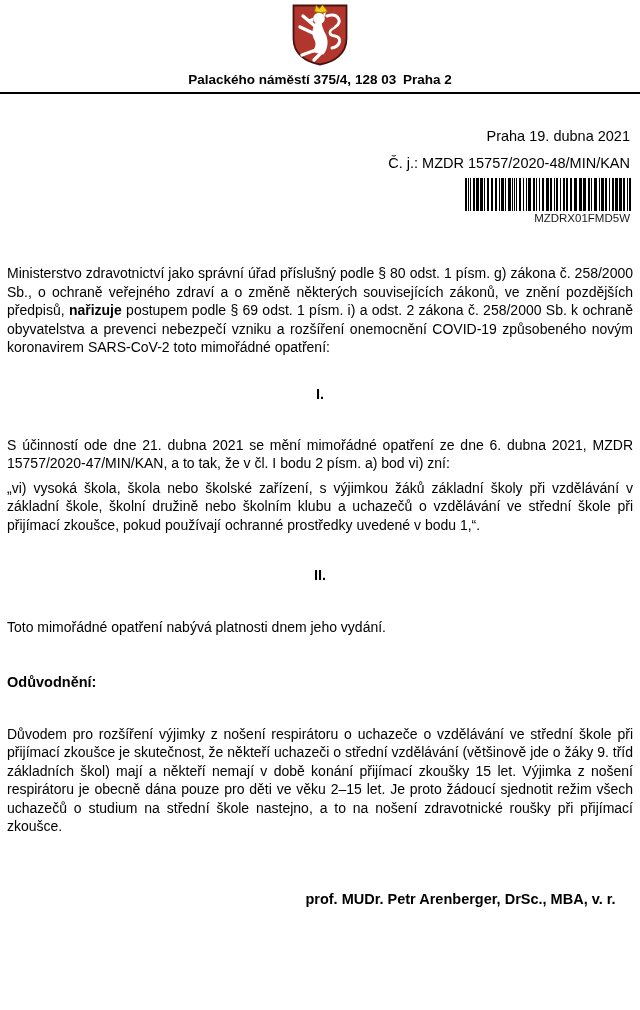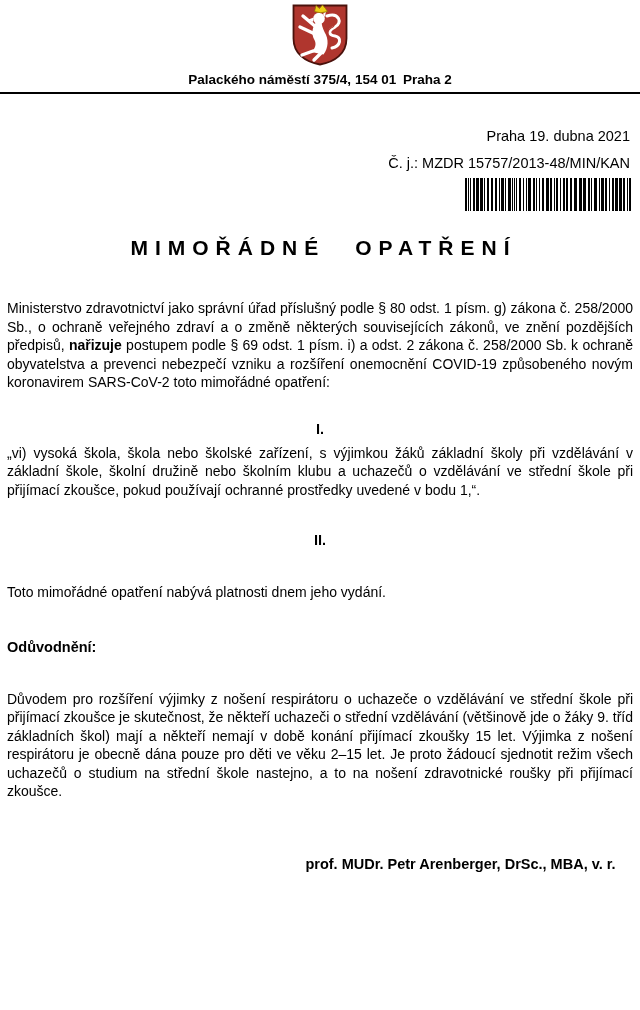--- a/index.html
+++ b/index.html
@@ -88,26 +88,26 @@
       <path d="M27 18 C22 24 21 31 24.5 37 C26.5 41 25.5 45 21.5 49 L33.5 51.5 C38.5 45 39 36 34.5 29 C32.5 25 31.5 21 31.5 18 Z" fill="#ffffff"></path>
 
       <circle cx="29" cy="15.5" r="5.8" fill="#ffffff"></circle>
       <path d="M23.5 14.5 L18.5 16.5 L23 19 Z" fill="#ffffff"></path>
       <path d="M33 11 L36 8 L35 14 Z" fill="#ffffff"></path>
 
       <path d="M24.5 8.5 L26 2.5 L29.5 5.5 L32.5 2 L35.5 5.5 L37.5 8.5 Q30.5 11 24.5 8.5 Z" fill="#eecf15" stroke="#8a6d00" stroke-width="0.7"></path>
     </svg>
   </div>
 
-  <div class="address">Palackého náměstí 375/4, 154 01 Praha 2</div>
+  <div class="address">Palackého náměstí 375/4, 128 03 Praha 2</div>
   <div class="rule"></div>
 
   <div class="meta">
     <div class="date">Praha 19. dubna 2021</div>
-    <div class="ref">Č. j.: MZDR 15757/2013-48/MIN/KAN</div>
+    <div class="ref">Č. j.: MZDR 15757/2020-48/MIN/KAN</div>
     <div class="barcode">
         <span class="b" style="width: 2px;"></span>
         <span class="w" style="width: 1px;"></span>
         <span class="b" style="width: 1px;"></span>
         <span class="w" style="width: 1px;"></span>
         <span class="b" style="width: 1px;"></span>
         <span class="w" style="width: 2px;"></span>
         <span class="b" style="width: 2px;"></span>
         <span class="w" style="width: 1px;"></span>
         <span class="b" style="width: 3px;"></span>
@@ -193,28 +193,29 @@
         <span class="b" style="width: 3px;"></span>
         <span class="w" style="width: 1px;"></span>
         <span class="b" style="width: 3px;"></span>
         <span class="w" style="width: 1px;"></span>
         <span class="b" style="width: 2px;"></span>
         <span class="w" style="width: 2px;"></span>
         <span class="b" style="width: 1px;"></span>
         <span class="w" style="width: 1px;"></span>
         <span class="b" style="width: 2px;"></span>
       </div>
+    <div class="barcode-code">MZDRX01FMD5W</div>
   </div>
 
-  <h1 class="title">MIMOŘÁDNÉ OPATŘENÍ</h1>
 
   <p class="para justify p1"><span>Ministerstvo zdravotnictví jako správní úřad příslušný podle § 80 odst. 1 písm. g) zákona č. 258/2000 Sb., o ochraně veřejného zdraví a o změně některých souvisejících zákonů, ve znění pozdějších předpisů, </span><b>nařizuje</b><span> postupem podle § 69 odst. 1 písm. i) a odst. 2 zákona č. 258/2000 Sb. k ochraně obyvatelstva a prevenci nebezpečí vzniku a rozšíření onemocnění COVID-19 způsobeného novým koronavirem SARS-CoV-2 toto mimořádné opatření:</span></p>
 
   <div class="sec sec1">I.</div>
 
+  <p class="para justify s1p1">S účinností ode dne 21. dubna 2021 se mění mimořádné opatření ze dne 6. dubna 2021, MZDR 15757/2020-47/MIN/KAN, a to tak, že v čl. I bodu 2 písm. a) bod vi) zní:</p>
   <p class="para justify s1p2">„vi) vysoká škola, škola nebo školské zařízení, s výjimkou žáků základní školy při vzdělávání v základní škole, školní družině nebo školním klubu a uchazečů o vzdělávání ve střední škole při přijímací zkoušce, pokud používají ochranné prostředky uvedené v bodu 1,“.</p>
 
   <div class="sec sec2">II.</div>
 
   <p class="para s2p">Toto mimořádné opatření nabývá platnosti dnem jeho vydání.</p>
 
   <div class="subhead">Odůvodnění:</div>
 
   <p class="para justify jp">Důvodem pro rozšíření výjimky z nošení respirátoru o uchazeče o vzdělávání ve střední škole při přijímací zkoušce je skutečnost, že někteří uchazeči o střední vzdělávání (většinově jde o žáky 9. tříd základních škol) mají a někteří nemají v době konání přijímací zkoušky 15 let. Výjimka z nošení respirátoru je obecně dána pouze pro děti ve věku 2–15 let. Je proto žádoucí sjednotit režim všech uchazečů o studium na střední škole nastejno, a to na nošení zdravotnické roušky při přijímací zkoušce.</p>
 

